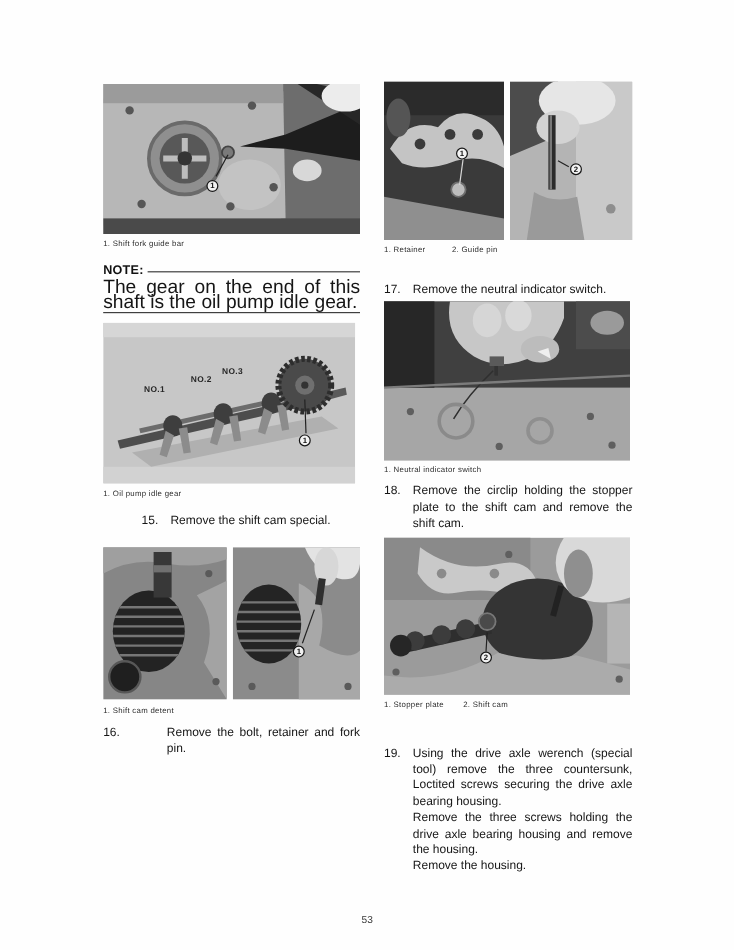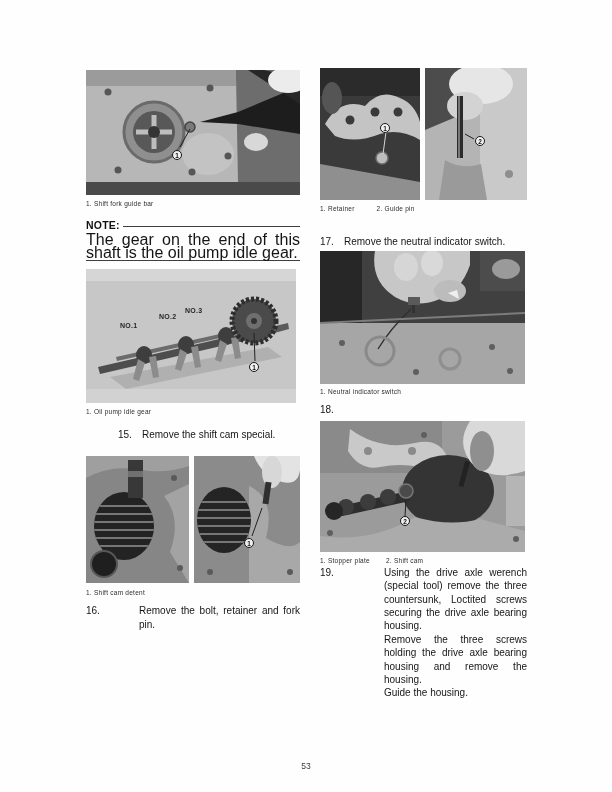--- a/index.html
+++ b/index.html
@@ -20,21 +20,21 @@
   .step-body p{margin:0;}
   .mt-note{margin-top:12px;}
   .note{border-bottom:1.5px solid #3f3f3f;padding-bottom:1px;}
   .note-head{display:flex;align-items:center;}
   .note-label{font-weight:bold;font-size:10.5px;letter-spacing:.2px;color:#111;}
   .note-rule{flex:1;border-top:1.5px solid #3f3f3f;margin:3px 0 0 3px;height:0;}
   .note-text{margin:2px 0 0;font-size:16px;line-height:13px;text-align:justify;color:#151515;}
   .m-f2{margin-top:8px;}  .m-cap{margin-top:5px;}
   .m-s15{margin-top:13px;margin-left:32px;} .m-f3{margin-top:15px;} .m-s16{margin-top:8px;gap:29px;}
   .m-s17{margin-top:23px;}  .m-f5{margin-top:3px;}  .m-s18{margin-top:8px;}
-  .m-f6{margin-top:4px;}   .m-s19{margin-top:2px;gap:40px;} .m-cap4{margin-top:5px;}
+  .m-f6{margin-top:4px;}   .m-s19{margin-top:31px;} .m-cap4{margin-top:5px;}
   .marker{position:absolute;width:10px;height:10px;border:1px solid #161616;border-radius:50%;
           background:rgba(246,246,246,.92);font-size:6.5px;line-height:10px;text-align:center;
           color:#111;font-weight:bold;box-sizing:border-box;}
   .pl{position:absolute;font-size:7px;font-weight:bold;color:#262626;letter-spacing:.3px;}
   .page-number{position:absolute;left:0;right:0;top:717px;text-align:center;font-size:8.5px;color:#3a3a3a;margin-top:44px;}
 </style>
 </head>
 <body>
 
 <div class="page">
@@ -229,20 +229,21 @@
         <circle cx="172" cy="96" r="3" fill="#5f5f5f"></circle>
         <circle cx="190" cy="120" r="3" fill="#5f5f5f"></circle>
         <rect x="160" width="45" height="40" fill="#4c4c4c"></rect>
         <ellipse cx="186" cy="18" rx="14" ry="10" fill="#9a9a9a"></ellipse>
       </svg>
     </figure>
     <div class="cap" style="margin-top:4px;">1. Neutral indicator switch</div>
 
     <div class="step m-s18">
       <span class="step-num">18.</span>
+      <span class="step-body">Remove the circlip holding the stopper plate to the shift cam and remove the shift cam.</span>
     </div>
 
     <figure class="m-f6">
       <svg width="205" height="131" viewBox="0 0 205 131">
         <rect width="205" height="131" fill="#9b9b9b"></rect>
         <rect width="122" height="52" fill="#8a8a8a"></rect>
         <path d="M30,8 Q60,30 95,22 Q120,16 128,38 L120,52 Q90,40 60,46 Q40,50 28,30 Z" fill="#c9c9c9"></path>
         <circle cx="48" cy="30" r="4" fill="#8a8a8a"></circle>
         <circle cx="92" cy="30" r="4" fill="#8a8a8a"></circle>
         <ellipse cx="128" cy="70" rx="46" ry="36" fill="#343434"></ellipse>
@@ -267,21 +268,21 @@
     <div class="cap cap-f6">
       <span>1. Stopper plate</span>
       <span class="cap2">2. Shift cam</span>
     </div>
 
     <div class="step m-s19">
       <span class="step-num">19.</span>
       <span class="step-body">
         <p>Using the drive axle werench (special tool) remove the three countersunk, Loctited screws securing the drive axle bearing housing.</p>
         <p>Remove the three screws holding the drive axle bearing housing and remove the housing.</p>
-        <p>Guide the housing.</p>
+        <p>Remove the housing.</p>
       </span>
     </div>
 
   </div>
 
   <div class="page-number">53</div>
 
 </div>
 
 </body></html>

